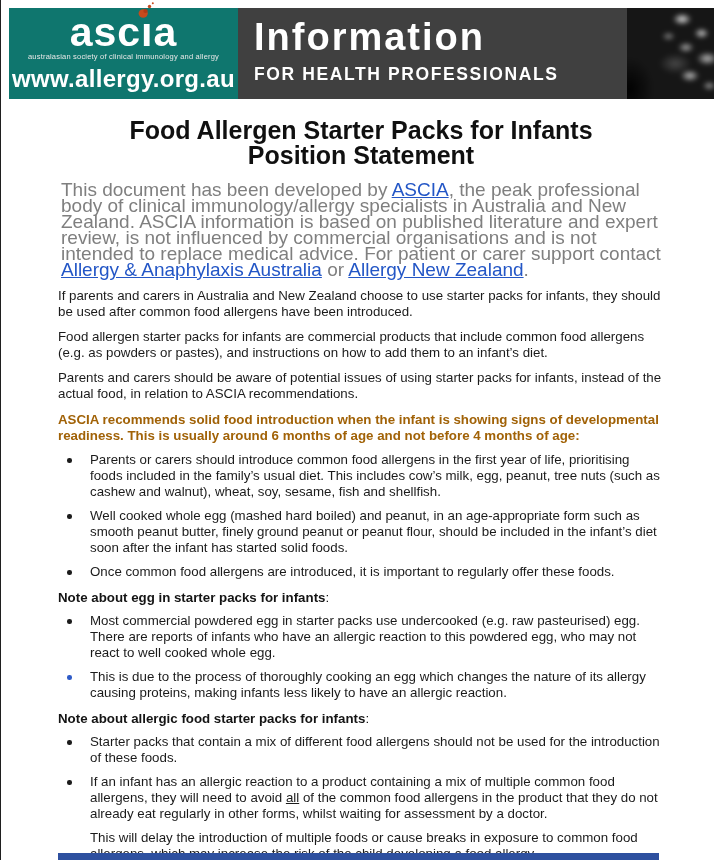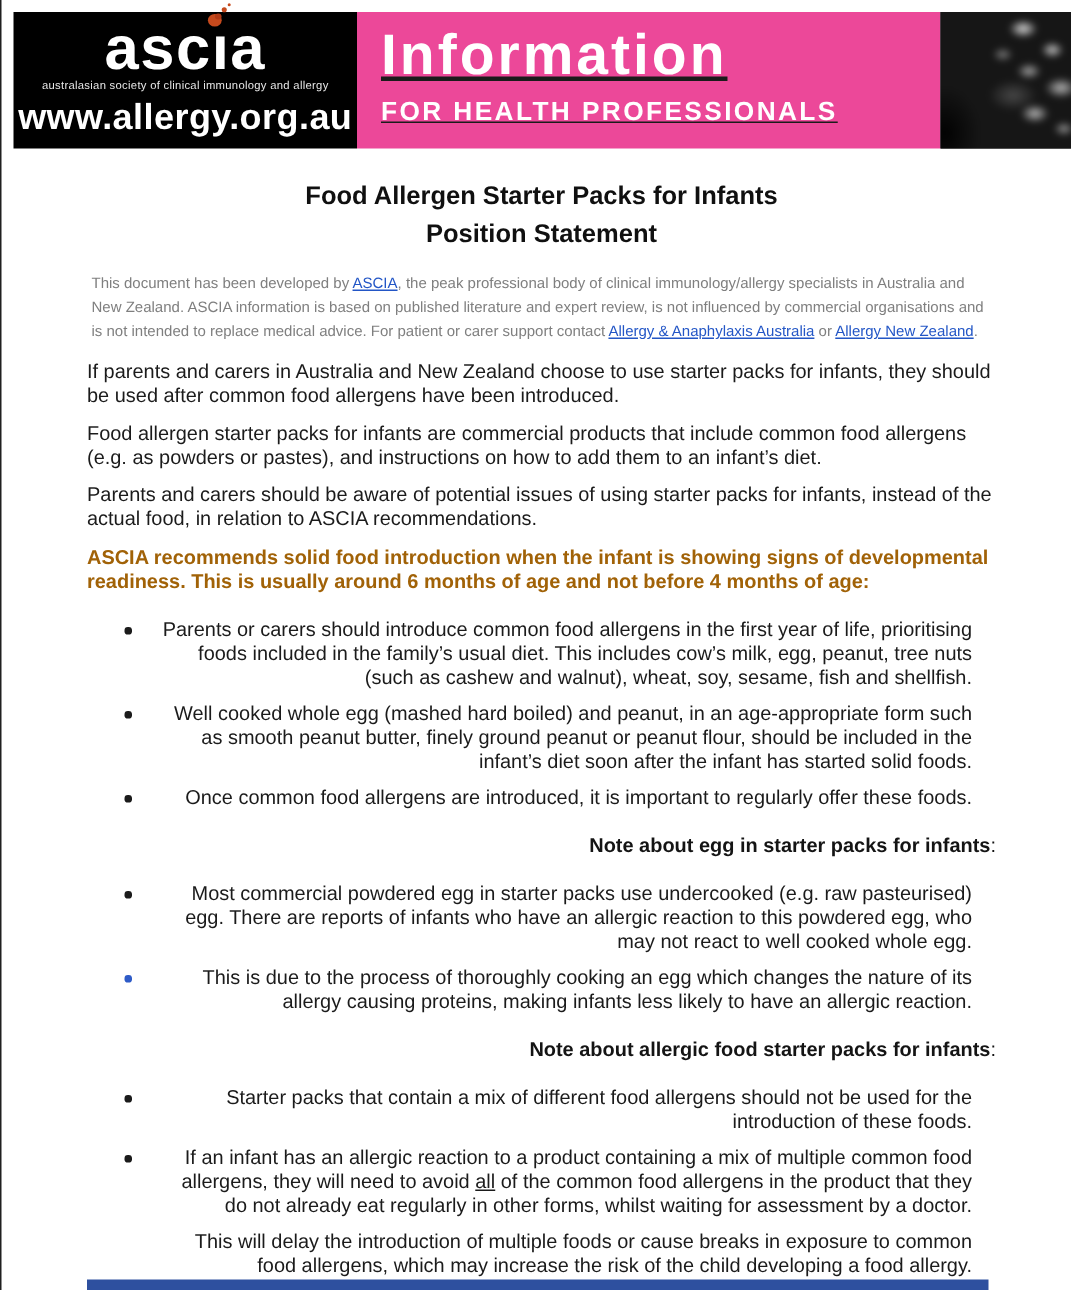--- a/index.html
+++ b/index.html
@@ -27,51 +27,51 @@
       radial-gradient(ellipse 16px 10px at 88% 55%, rgba(230,230,230,.8), rgba(230,230,230,0) 70%),
       radial-gradient(ellipse 12px 8px at 66% 44%, rgba(220,220,220,.75), rgba(220,220,220,0) 70%),
       radial-gradient(ellipse 10px 7px at 48% 33%, rgba(200,200,200,.6), rgba(200,200,200,0) 70%),
       radial-gradient(ellipse 14px 9px at 70% 72%, rgba(235,235,235,.8), rgba(235,235,235,0) 70%),
       radial-gradient(ellipse 10px 7px at 90% 82%, rgba(210,210,210,.7), rgba(210,210,210,0) 70%),
       radial-gradient(ellipse 22px 14px at 55% 60%, rgba(120,120,120,.5), rgba(120,120,120,0) 75%),
       radial-gradient(ellipse 30px 40px at 8% 85%, rgba(0,0,0,.95), rgba(0,0,0,0) 80%),
       #161616;}
   
   .doc{position:absolute;top:112px;left:57px;width:606px;}
-  .doc-title{font-size:17px;font-weight:bold;color:#101010;text-align:center;line-height:25px;margin:6px 0 14px 0;}
-  .intro{color:#7f7f7f;font-size:10px;line-height:16px;margin:0 0 10px 3px;}
+  .doc-title{font-size:25px;font-weight:bold;color:#101010;text-align:center;line-height:25px;margin:6px 0 14px 0;}
+  .intro{color:#7f7f7f;font-size:19px;line-height:16px;margin:0 0 10px 3px;}
   .intro a,.lnk{color:#2356c6;text-decoration:underline;}
   p.body{font-size:13.3px;line-height:16px;margin:0 0 9px 0;}
   p.strong{font-size:13.3px;line-height:16px;font-weight:bold;margin:10px 0 8px 0;color:#a16207;}
-  p.note-h{font-size:13.3px;line-height:16px;margin:10px 0 7px 0;color:#141414;text-align:right;}
+  p.note-h{font-size:13.3px;line-height:16px;margin:10px 0 7px 0;color:#141414;}
   p.note-h b{font-weight:bold;}
-  ul.blist{list-style:none;margin:16px;padding:0 0 0 9px;text-align:right;}
+  ul.blist{list-style:none;margin:0;padding:0 0 0 9px;}
   ul.blist li{position:relative;padding-left:23px;font-size:13.3px;line-height:16px;margin:0 0 8px 0;}
   .dot{position:absolute;left:0;top:6px;width:4.5px;height:4.5px;border-radius:50%;background:#1b1b1b;}
   .u{text-decoration:underline;}
   .footer-bar{position:absolute;left:57px;bottom:0;width:601px;height:7px;}
 </style>
 </head>
 <body>
 
 <div class="page">
 
   <header class="masthead">
-    <div class="logo-box" style="background: #000000;">
+    <div class="logo-box" style="background: #0f766e;">
       <div class="brand"><span>asc</span><span class="iwrap"><span>ı</span><svg class="comet" viewBox="0 0 20 18">
             <ellipse cx="6.2" cy="12.5" rx="4.6" ry="4.2" fill="#c64a1d"></ellipse>
             <ellipse cx="8.5" cy="10" rx="2.2" ry="2" fill="#b13a16"></ellipse>
             <circle cx="12.5" cy="5.5" r="1.7" fill="#c64a1d"></circle>
             <circle cx="15.8" cy="2.2" r="1.0" fill="#c64a1d"></circle>
           </svg></span><span>a</span></div>
       <div class="tagline">australasian society of clinical immunology and allergy</div>
       <div class="website">www.allergy.org.au</div>
     </div>
 
-    <div class="banner" style="background: #ec4899; text-decoration: underline;">
+    <div class="banner" style="background: #404040;">
       <div class="banner-title">Information</div>
       <div class="banner-sub">FOR HEALTH PROFESSIONALS</div>
     </div>
 
     <div class="photo">
       <div class="photo-blobs"></div>
     </div>
   </header>
 
   <main class="doc">

